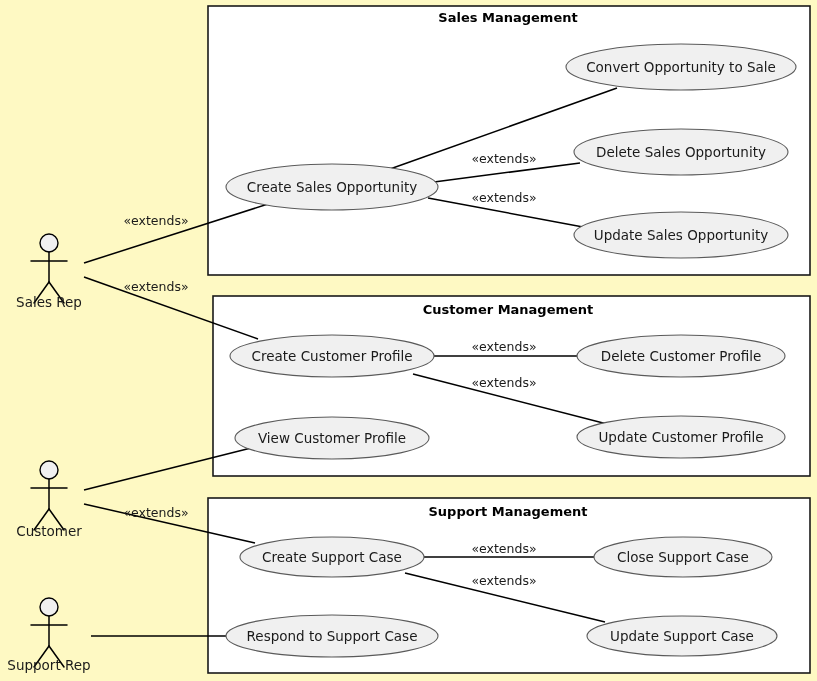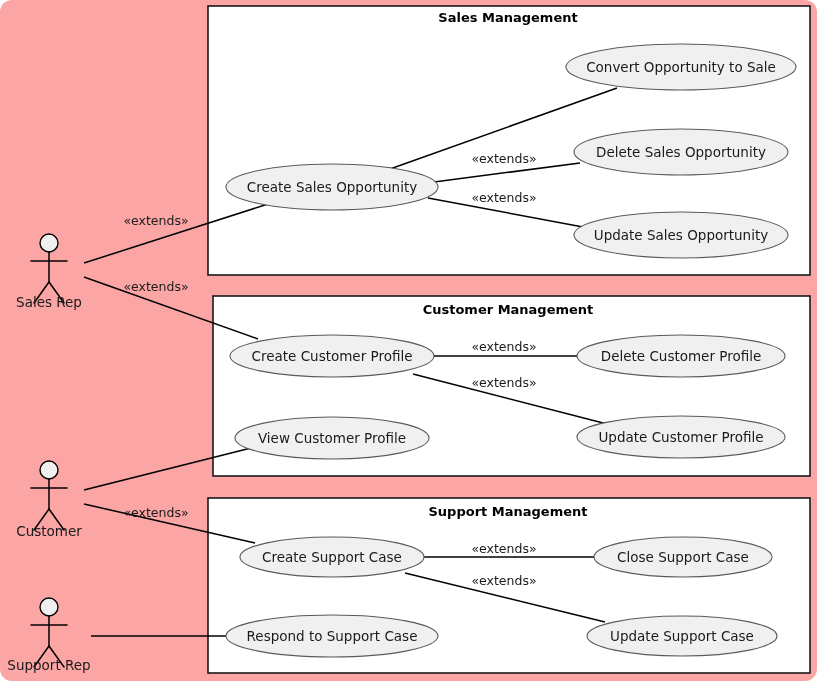--- a/index.html
+++ b/index.html
@@ -8,23 +8,22 @@
     padding: 0;
     background: #ffffff;
   }
   body {
     font-family: "DejaVu Sans", "Liberation Sans", sans-serif;
   }
   #diagram-root {
     position: relative;
     width: 817px;
     height: 681px;
-    background: #fca5a5;
+    background: #fef9c3;
     overflow: hidden;
-    border-radius: 12px;
   }
   svg.diagram-svg {
     display: block;
     width: 817px;
     height: 681px;
   }
   .pkg-box {
     fill: #ffffff;
     stroke: #1a1a1a;
     stroke-width: 1.6;

